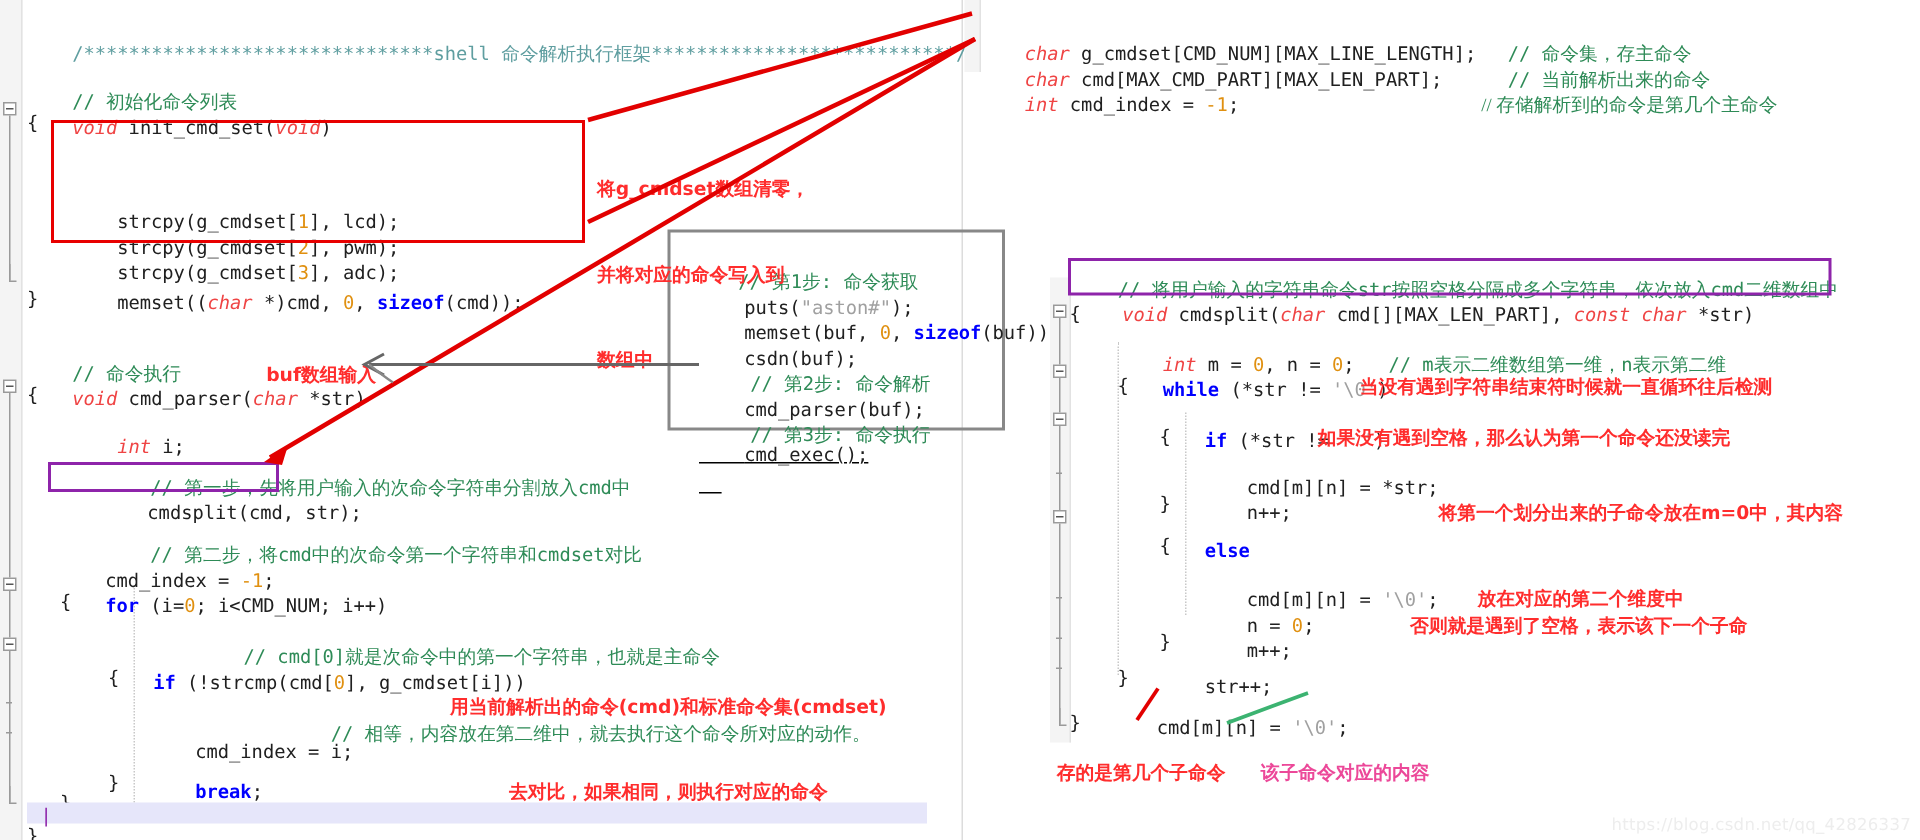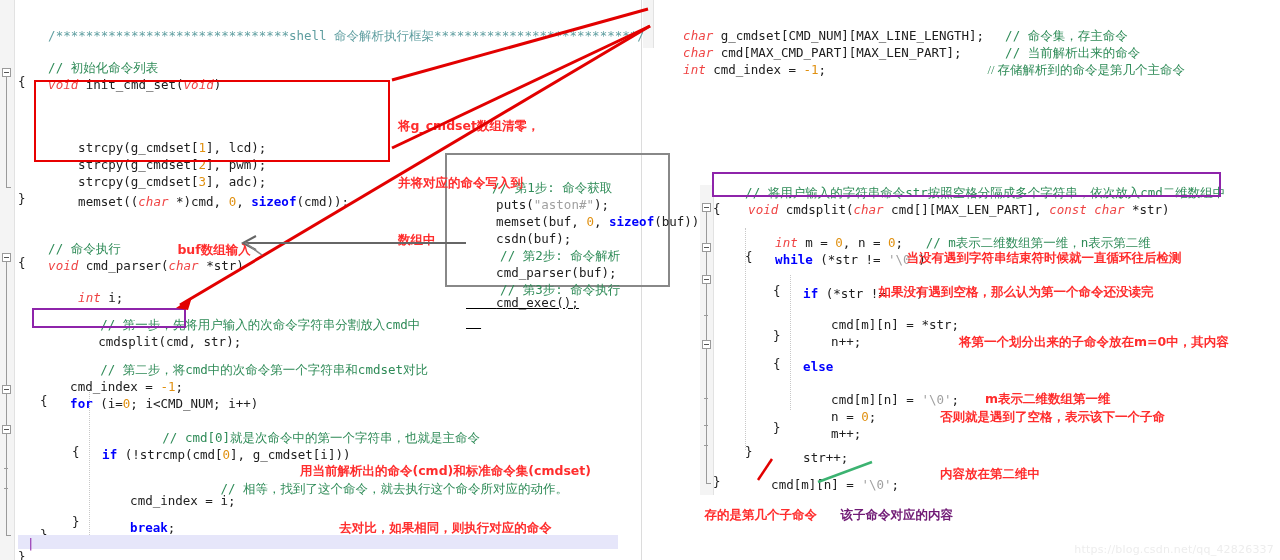--- a/index.html
+++ b/index.html
@@ -23,21 +23,21 @@
   .c-kw{color:#0000ff;font-weight:bold;}
   .c-type{color:#ef4444;font-style:italic;}
   .c-num{color:#e09010;}
   .c-str{color:#a0a0a0;}
   .c-pln{color:#202020;}
 
   
   .anno{position:absolute;white-space:pre;font-size:12.5px;line-height:19px;
         font-family:"DejaVu Sans","Liberation Sans",sans-serif;font-weight:bold;}
   .a-red{color:#ff2d2d;}
-  .a-green{color:#701a75;}
+  .a-green{color:#ec4899;}
 
   
   .box{position:absolute;box-sizing:border-box;background:transparent;}
   .box-red{border:2px solid #e80000;}
   .box-purple{border:2px solid #8e24aa;}
   .box-gray{border:2px solid #888888;}
 
   .hl-line{position:absolute;background:#e6e6fa;}
 
   
@@ -138,21 +138,21 @@
   </div>
   <div class="ln" style="left:40px;top:391px;"><span class="c-pln">{</span></div>
   <div class="ln" style="left:72px;top:408px;">
     <span class="c-cmt">        // cmd[0]就是次命令中的第一个字符串，也就是主命令</span>
   </div>
   <div class="ln" style="left:72px;top:425px;">
     <span class="c-kw">if</span><span class="c-pln"> (!strcmp(cmd[</span><span class="c-num">0</span><span class="c-pln">], g_cmdset[i]))</span>
   </div>
   <div class="ln" style="left:72px;top:442px;"><span class="c-pln">{</span></div>
   <div class="ln" style="left:100px;top:459px;">
-    <span class="c-cmt">            // 相等，找到了这个命令，就去执行这个命令所对应的动作。</span>
+    <span class="c-cmt">            // 相等，内容放在第二维中，就去执行这个命令所对应的动作。</span>
   </div>
   <div class="ln" style="left:100px;top:471px;">
     <span class="c-pln">cmd_index = i;</span>
   </div>
   <div class="ln" style="left:100px;top:498px;">
     <span class="c-kw">break</span><span class="c-pln">;</span>
   </div>
   <div class="ln" style="left:72px;top:512px;"><span class="c-pln">}</span></div>
   <div class="ln" style="left:40px;top:525px;"><span class="c-pln">}</span></div>
 
@@ -292,26 +292,25 @@
   <div class="anno a-red" style="left:861px;top:263px;">
     <span>如果没有遇到空格，那么认为第一个命令还没读完</span>
   </div>
 
   <div class="anno a-red" style="left:889px;top:229px;">
     <span>当没有遇到字符串结束符时候就一直循环往后检测</span>
   </div>
 
   <div class="anno a-red" style="left:935px;top:294px;margin-left:24px;">
     <div>将第一个划分出来的子命令放在m=0中，其内容</div>
-    <div style="margin-left:26px;">m表示二维数组第一维</div>
+    <div style="margin-left:26px;">放在对应的第二个维度中</div>
   </div>
 
   <div class="anno a-red" style="left:940px;top:369px;">
     <div>否则就是遇到了空格，表示该下一个子命</div>
-    <div>内容放在第二维中</div>
   </div>
 
   <div class="anno a-red" style="left:687px;top:486px;">
     <span>存的是第几个子命令</span>
   </div>
   <div class="anno a-green" style="left:823px;top:486px;">
     <span>该子命令对应的内容</span>
   </div>
 
   <svg class="overlay" viewBox="0 0 1280 560">

